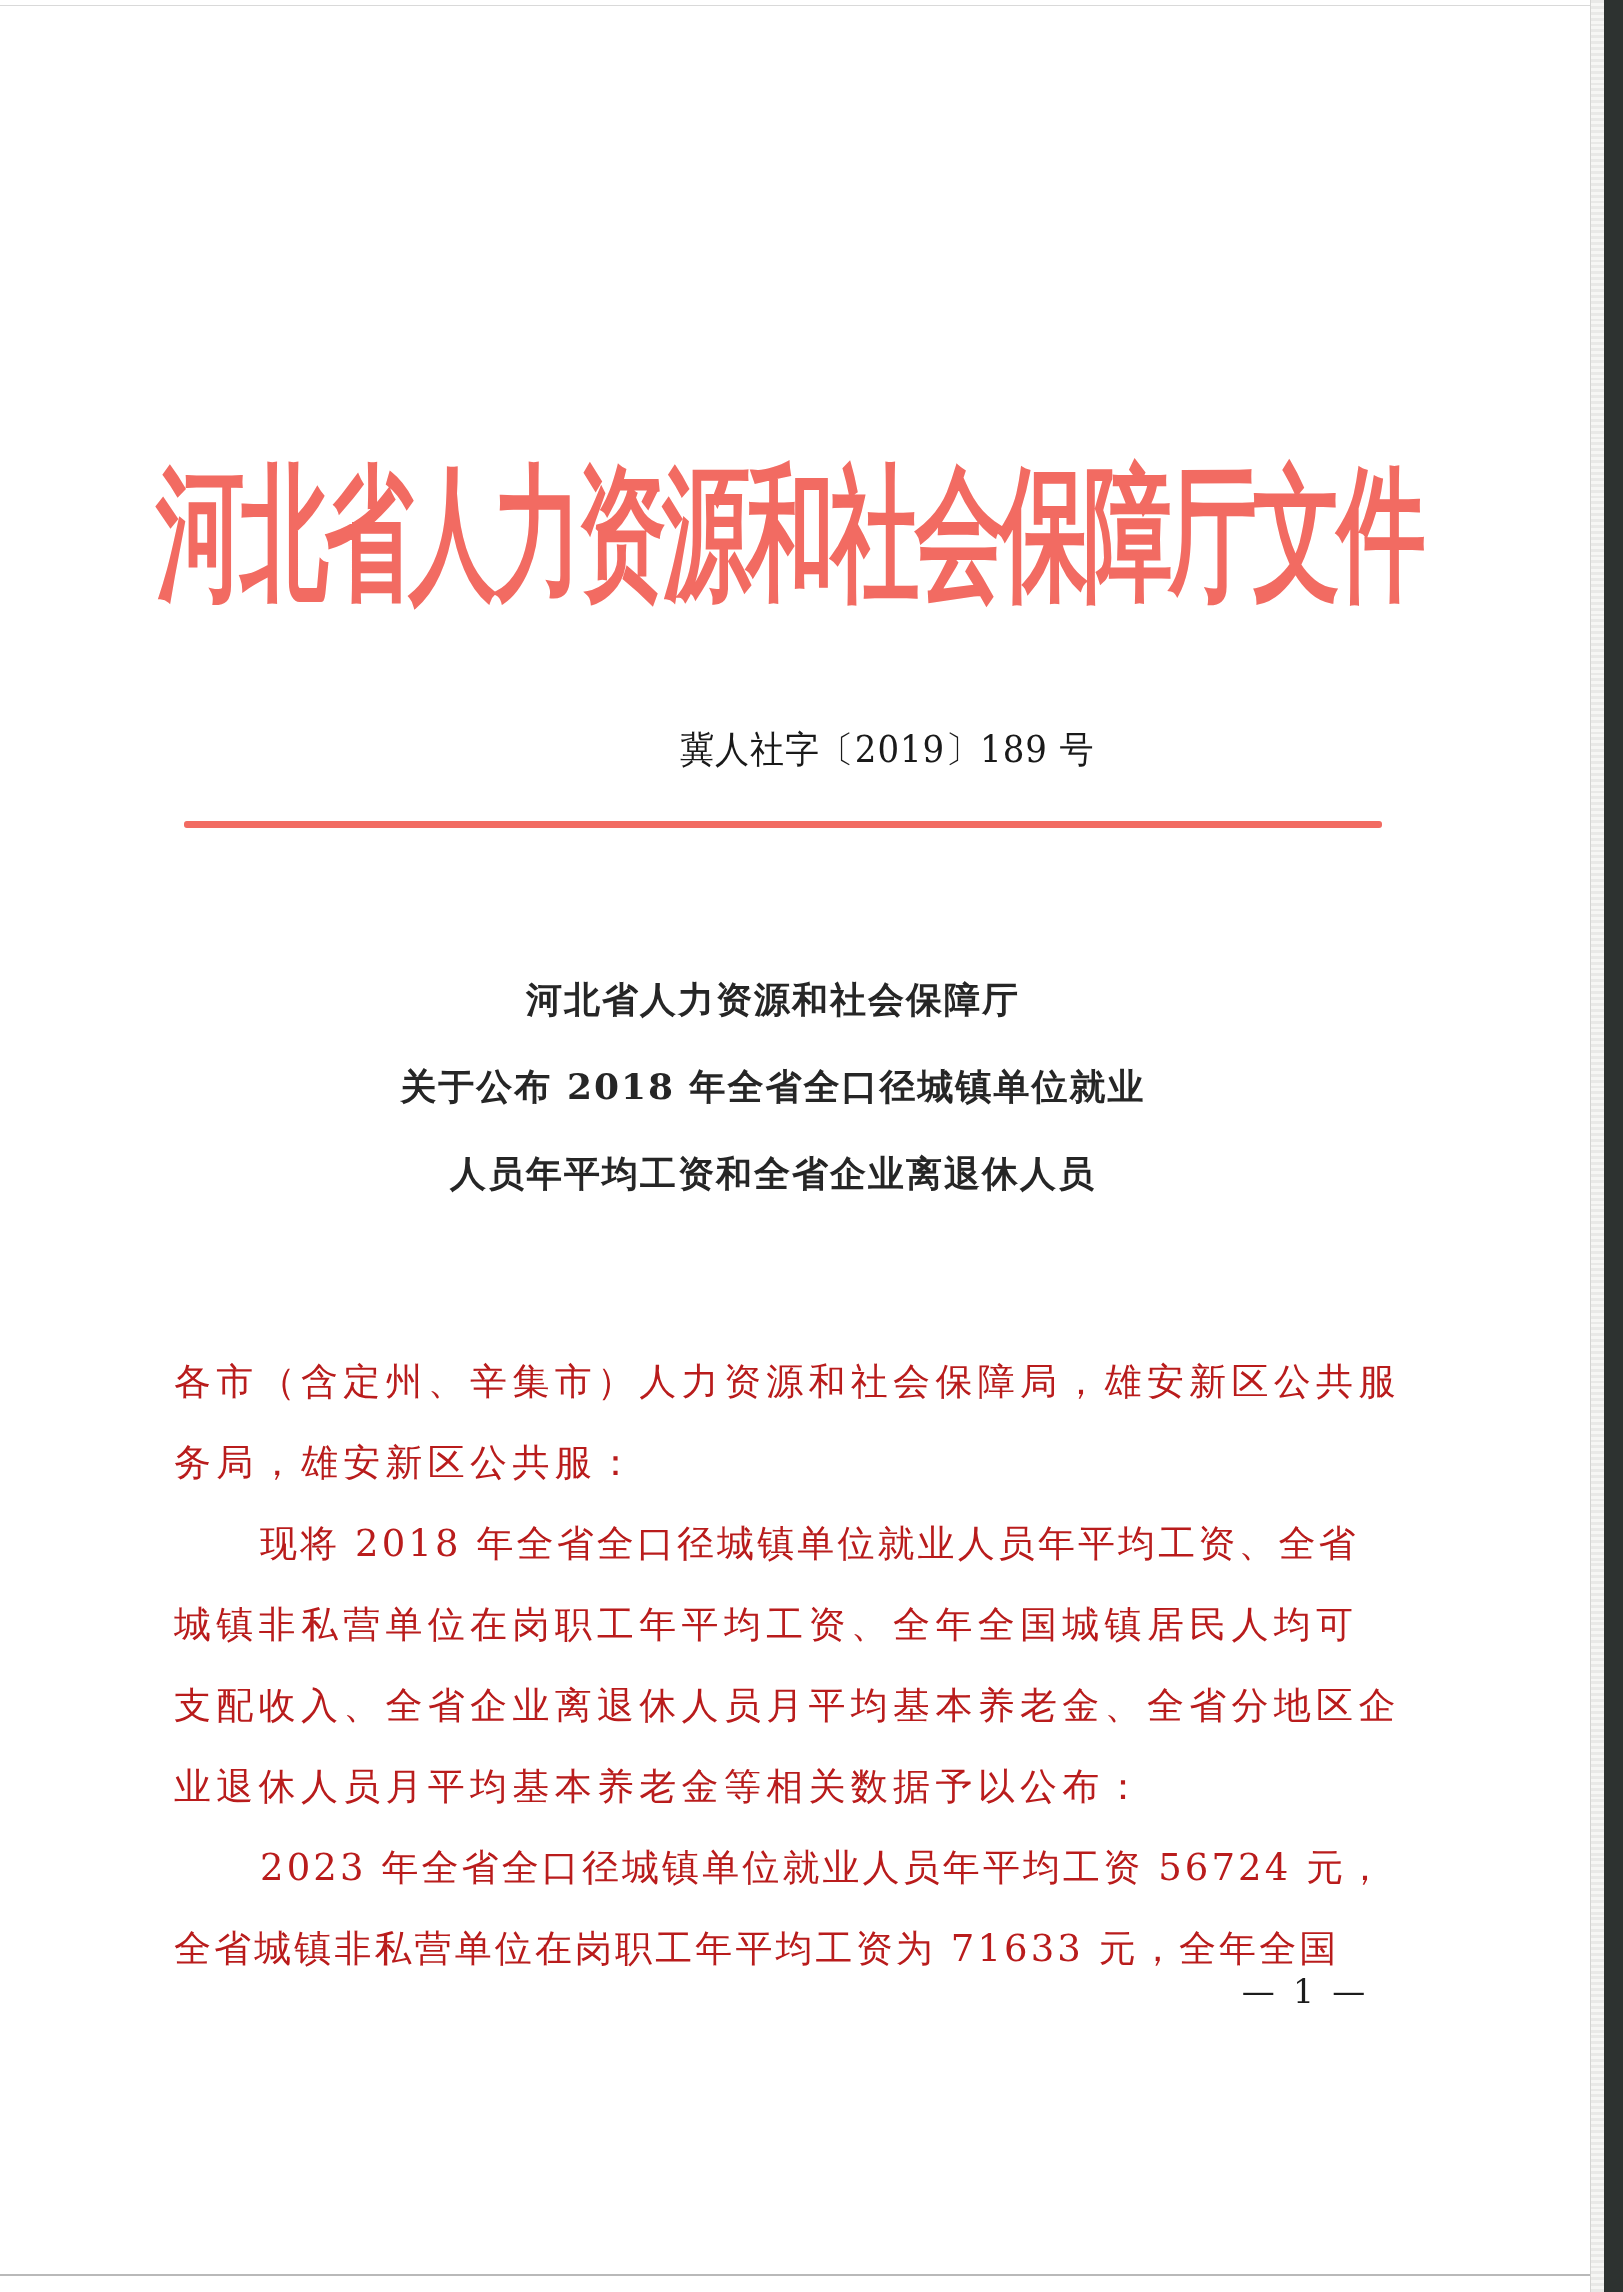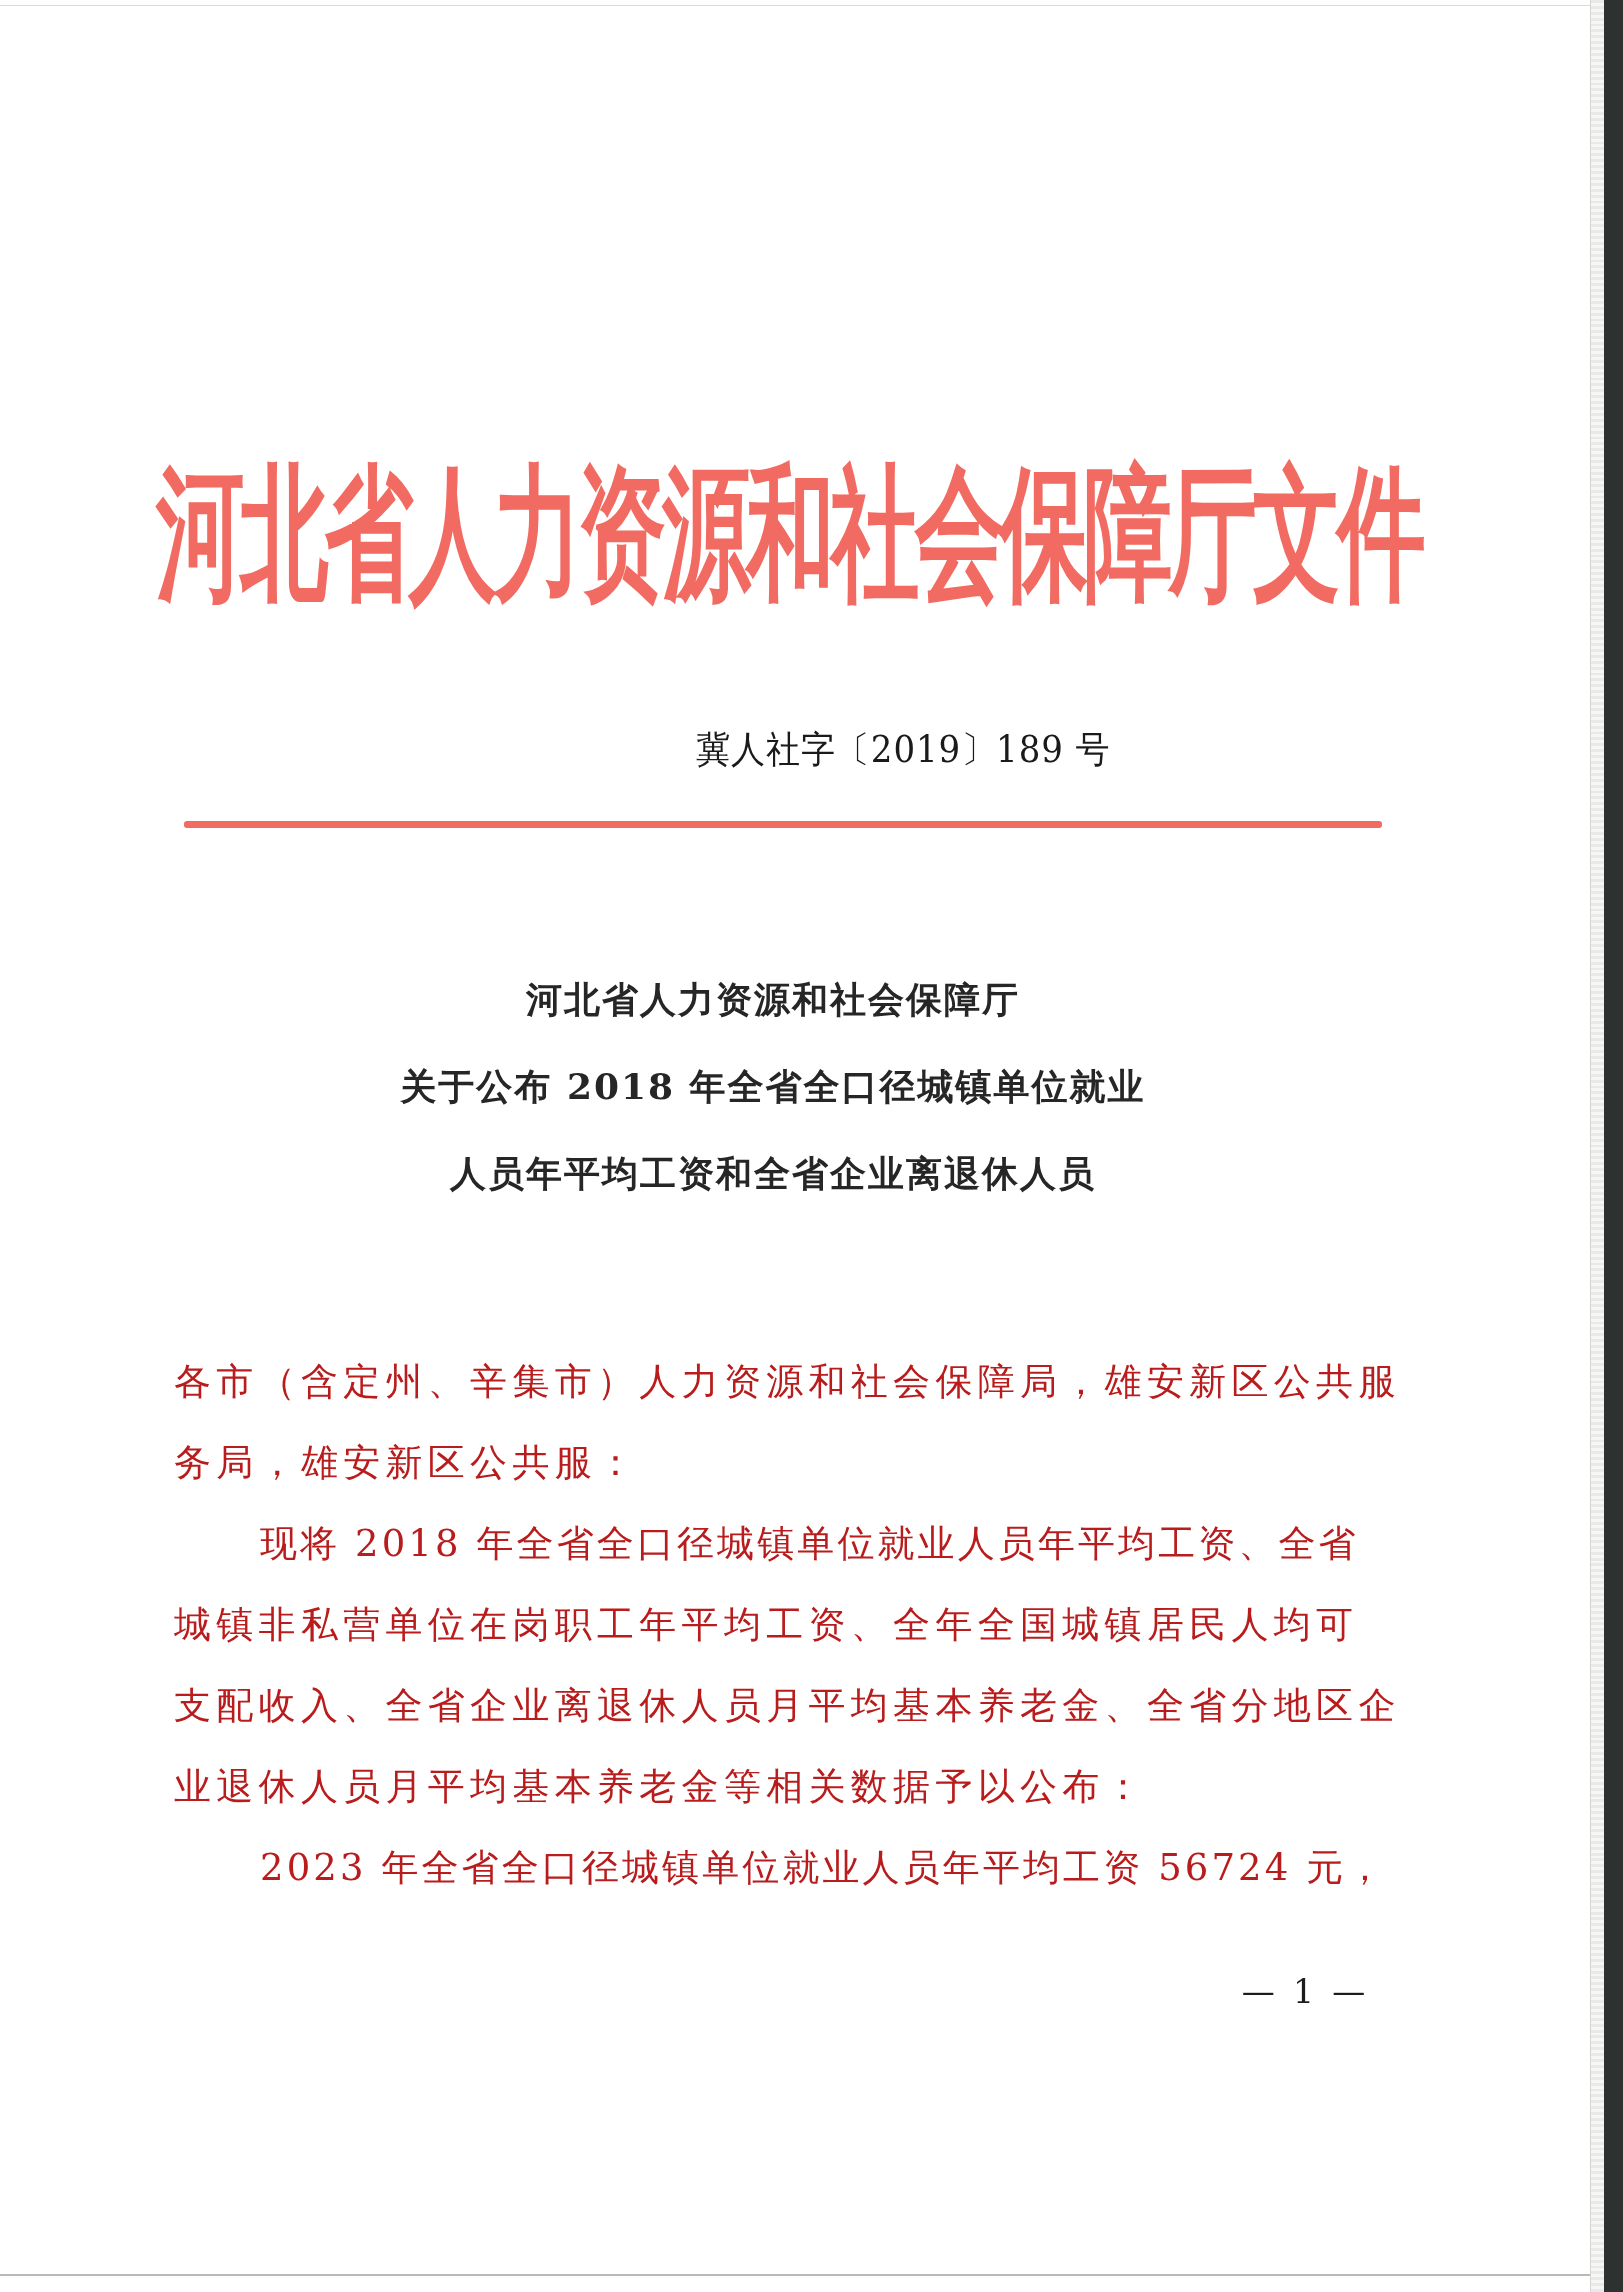--- a/index.html
+++ b/index.html
@@ -40,21 +40,21 @@
     color: #f26b62;
     transform: scale(0.98, 1.62);
     transform-origin: center top;
     line-height: 90px;
     white-space: nowrap;
   }
 
   .docno {
     position: absolute; left: 0; top: 725px; width: 1382px; text-align: center;
     font-size: 37px; color: #1a1a1a; letter-spacing: 1px;
-    padding-left: 16px;
+    padding-left: 0;
   }
   .docno span { display: inline-block; transform: scaleX(0.92); margin-left: 392px; }
 
   .redline {
     position: absolute; left: 184px; top: 821px; width: 1198px; height: 6.9px;
     background: #f26b62; border-radius: 2.9px;
   }
 
   .title {
     position: absolute; left: 174px; width: 1198px; top: 956px;
@@ -110,16 +110,17 @@
 </div>
 
 <div class="body">
   <span class="bl">各市（含定州、辛集市）人力资源和社会保障局，雄安新区公共服</span>
   <span class="bl">务局，雄安新区公共服：</span>
   <span class="bl indent tight">现将 2018 年全省全口径城镇单位就业人员年平均工资、全省</span>
   <span class="bl">城镇非私营单位在岗职工年平均工资、全年全国城镇居民人均可</span>
   <span class="bl">支配收入、全省企业离退休人员月平均基本养老金、全省分地区企</span>
   <span class="bl">业退休人员月平均基本养老金等相关数据予以公布：</span>
   <span class="bl indent tight">2023 年全省全口径城镇单位就业人员年平均工资 56724 元，</span>
+  <span class="bl tight">全省城镇非私营单位在岗职工年平均工资为 71633 元，全年全国</span>
 </div>
 
 <div class="pagenum">— 1 —</div>
 
 
 </body></html>

